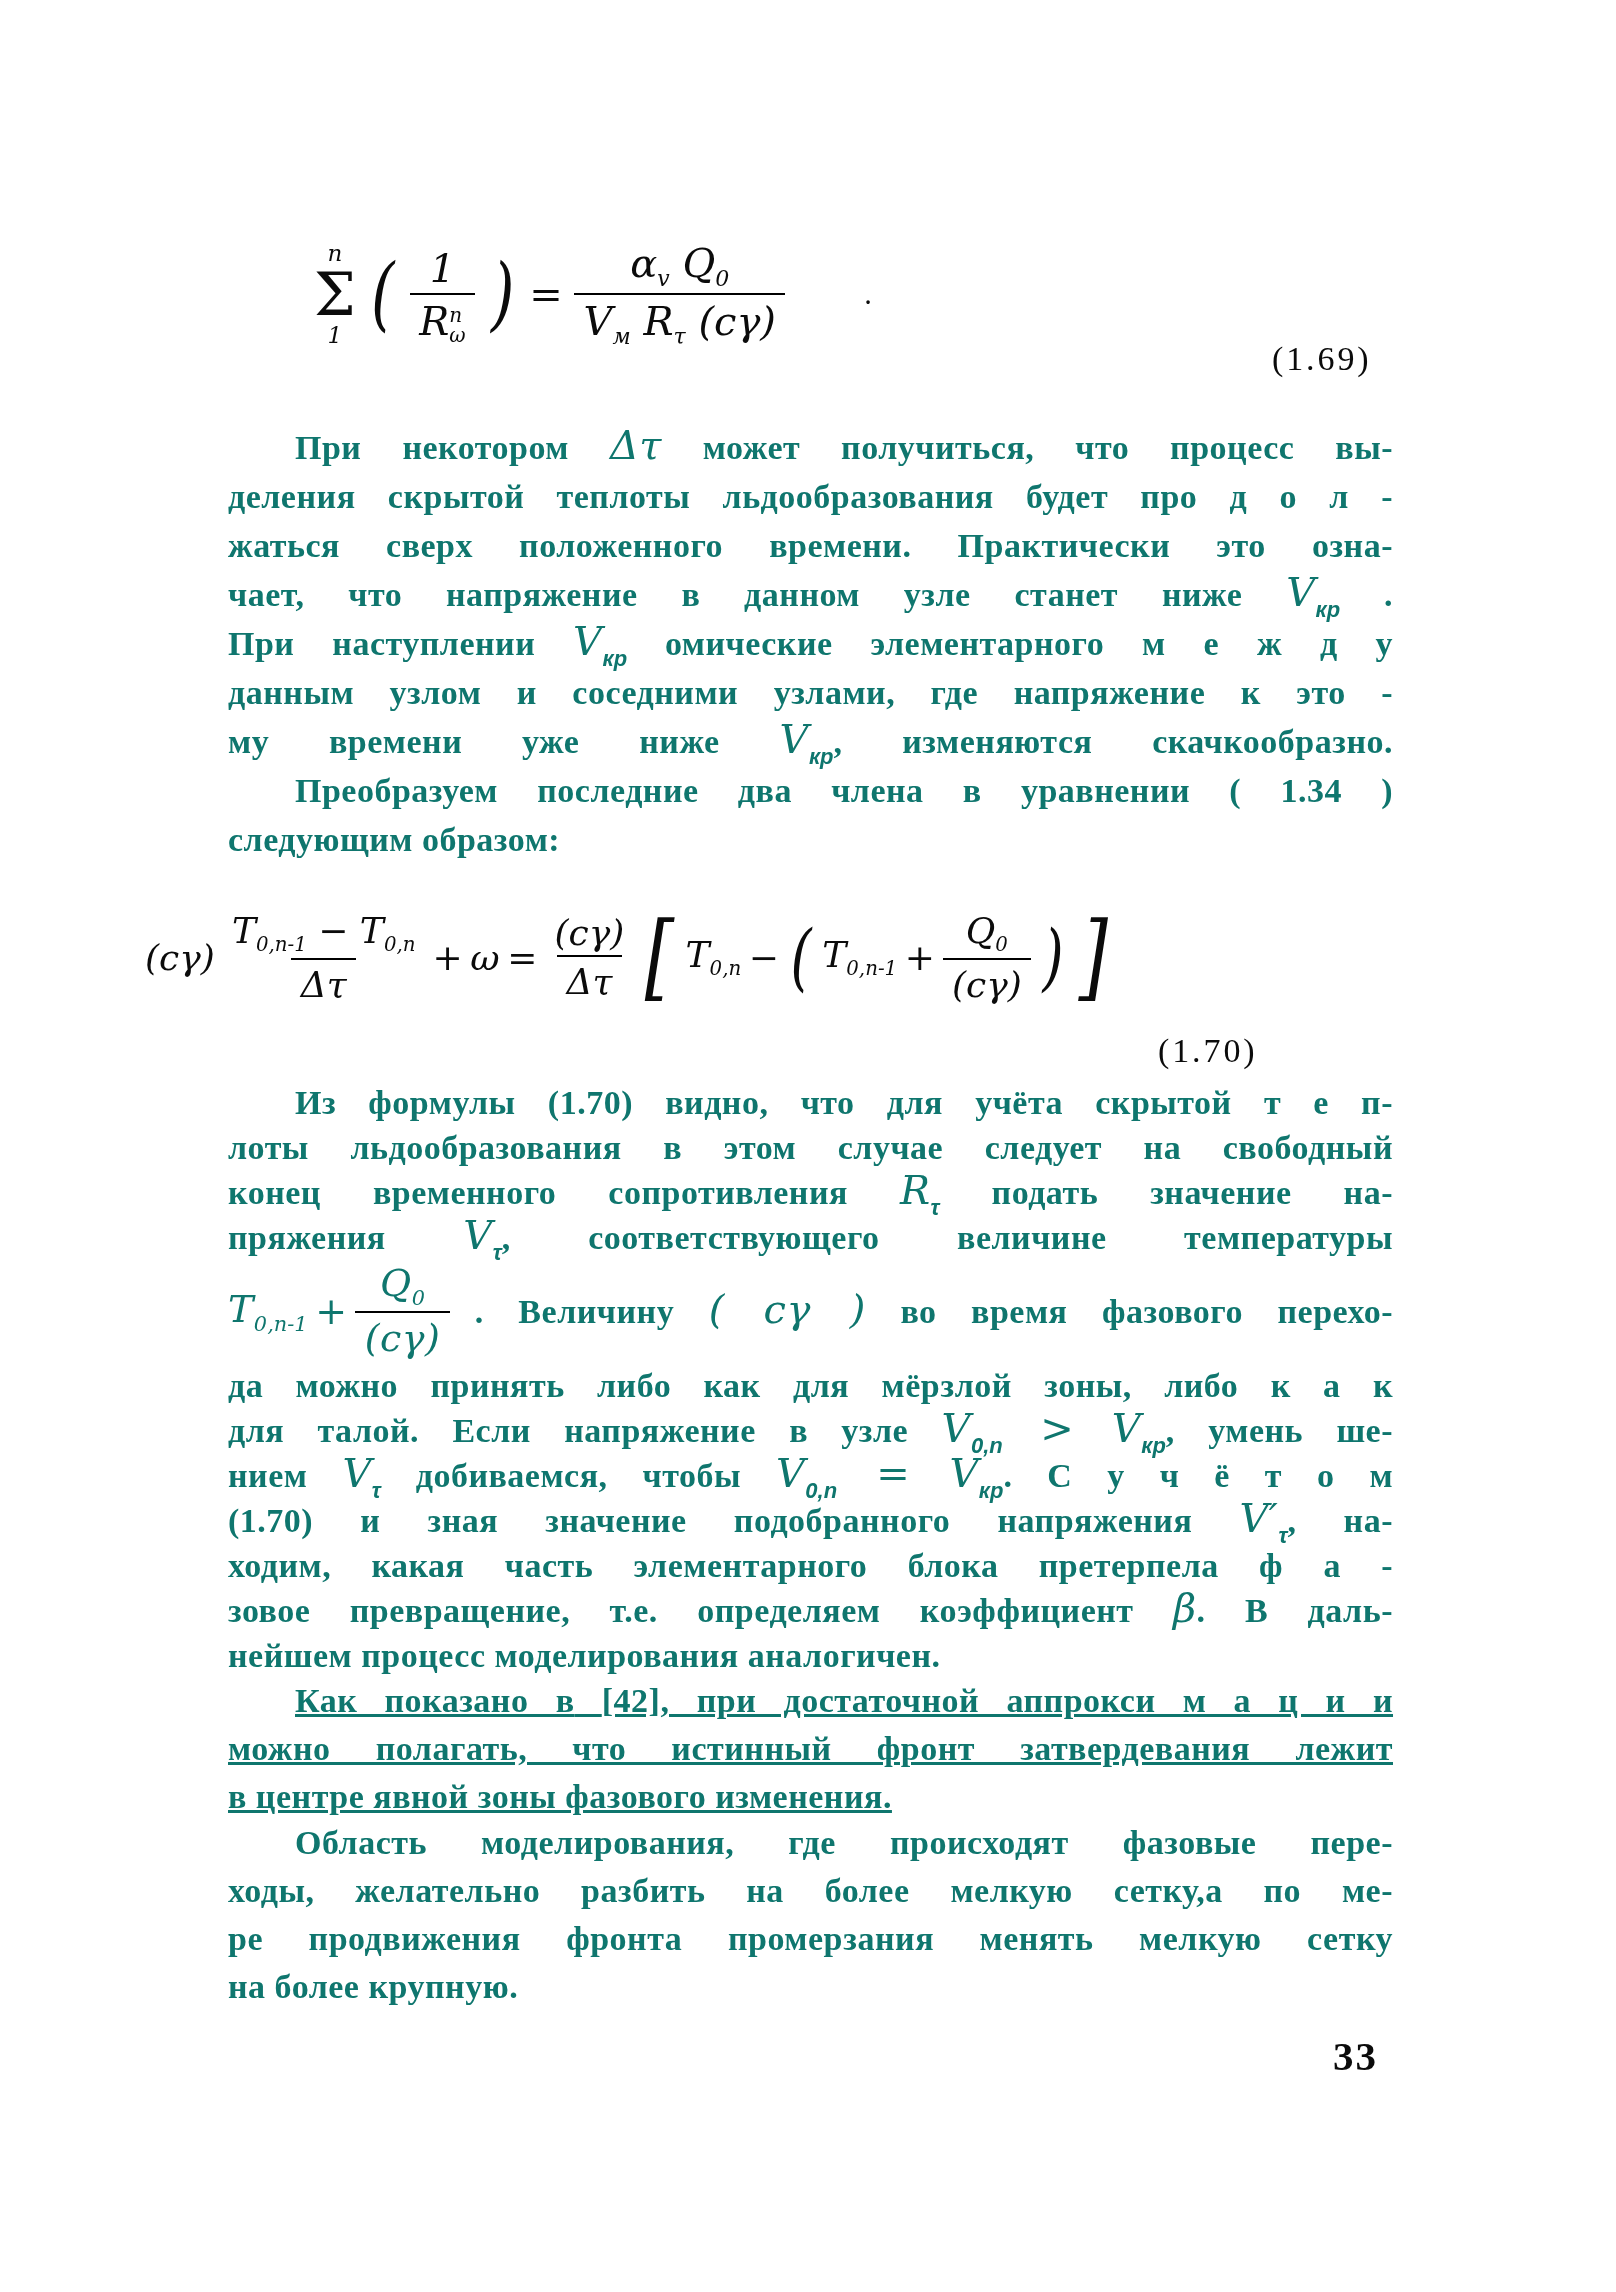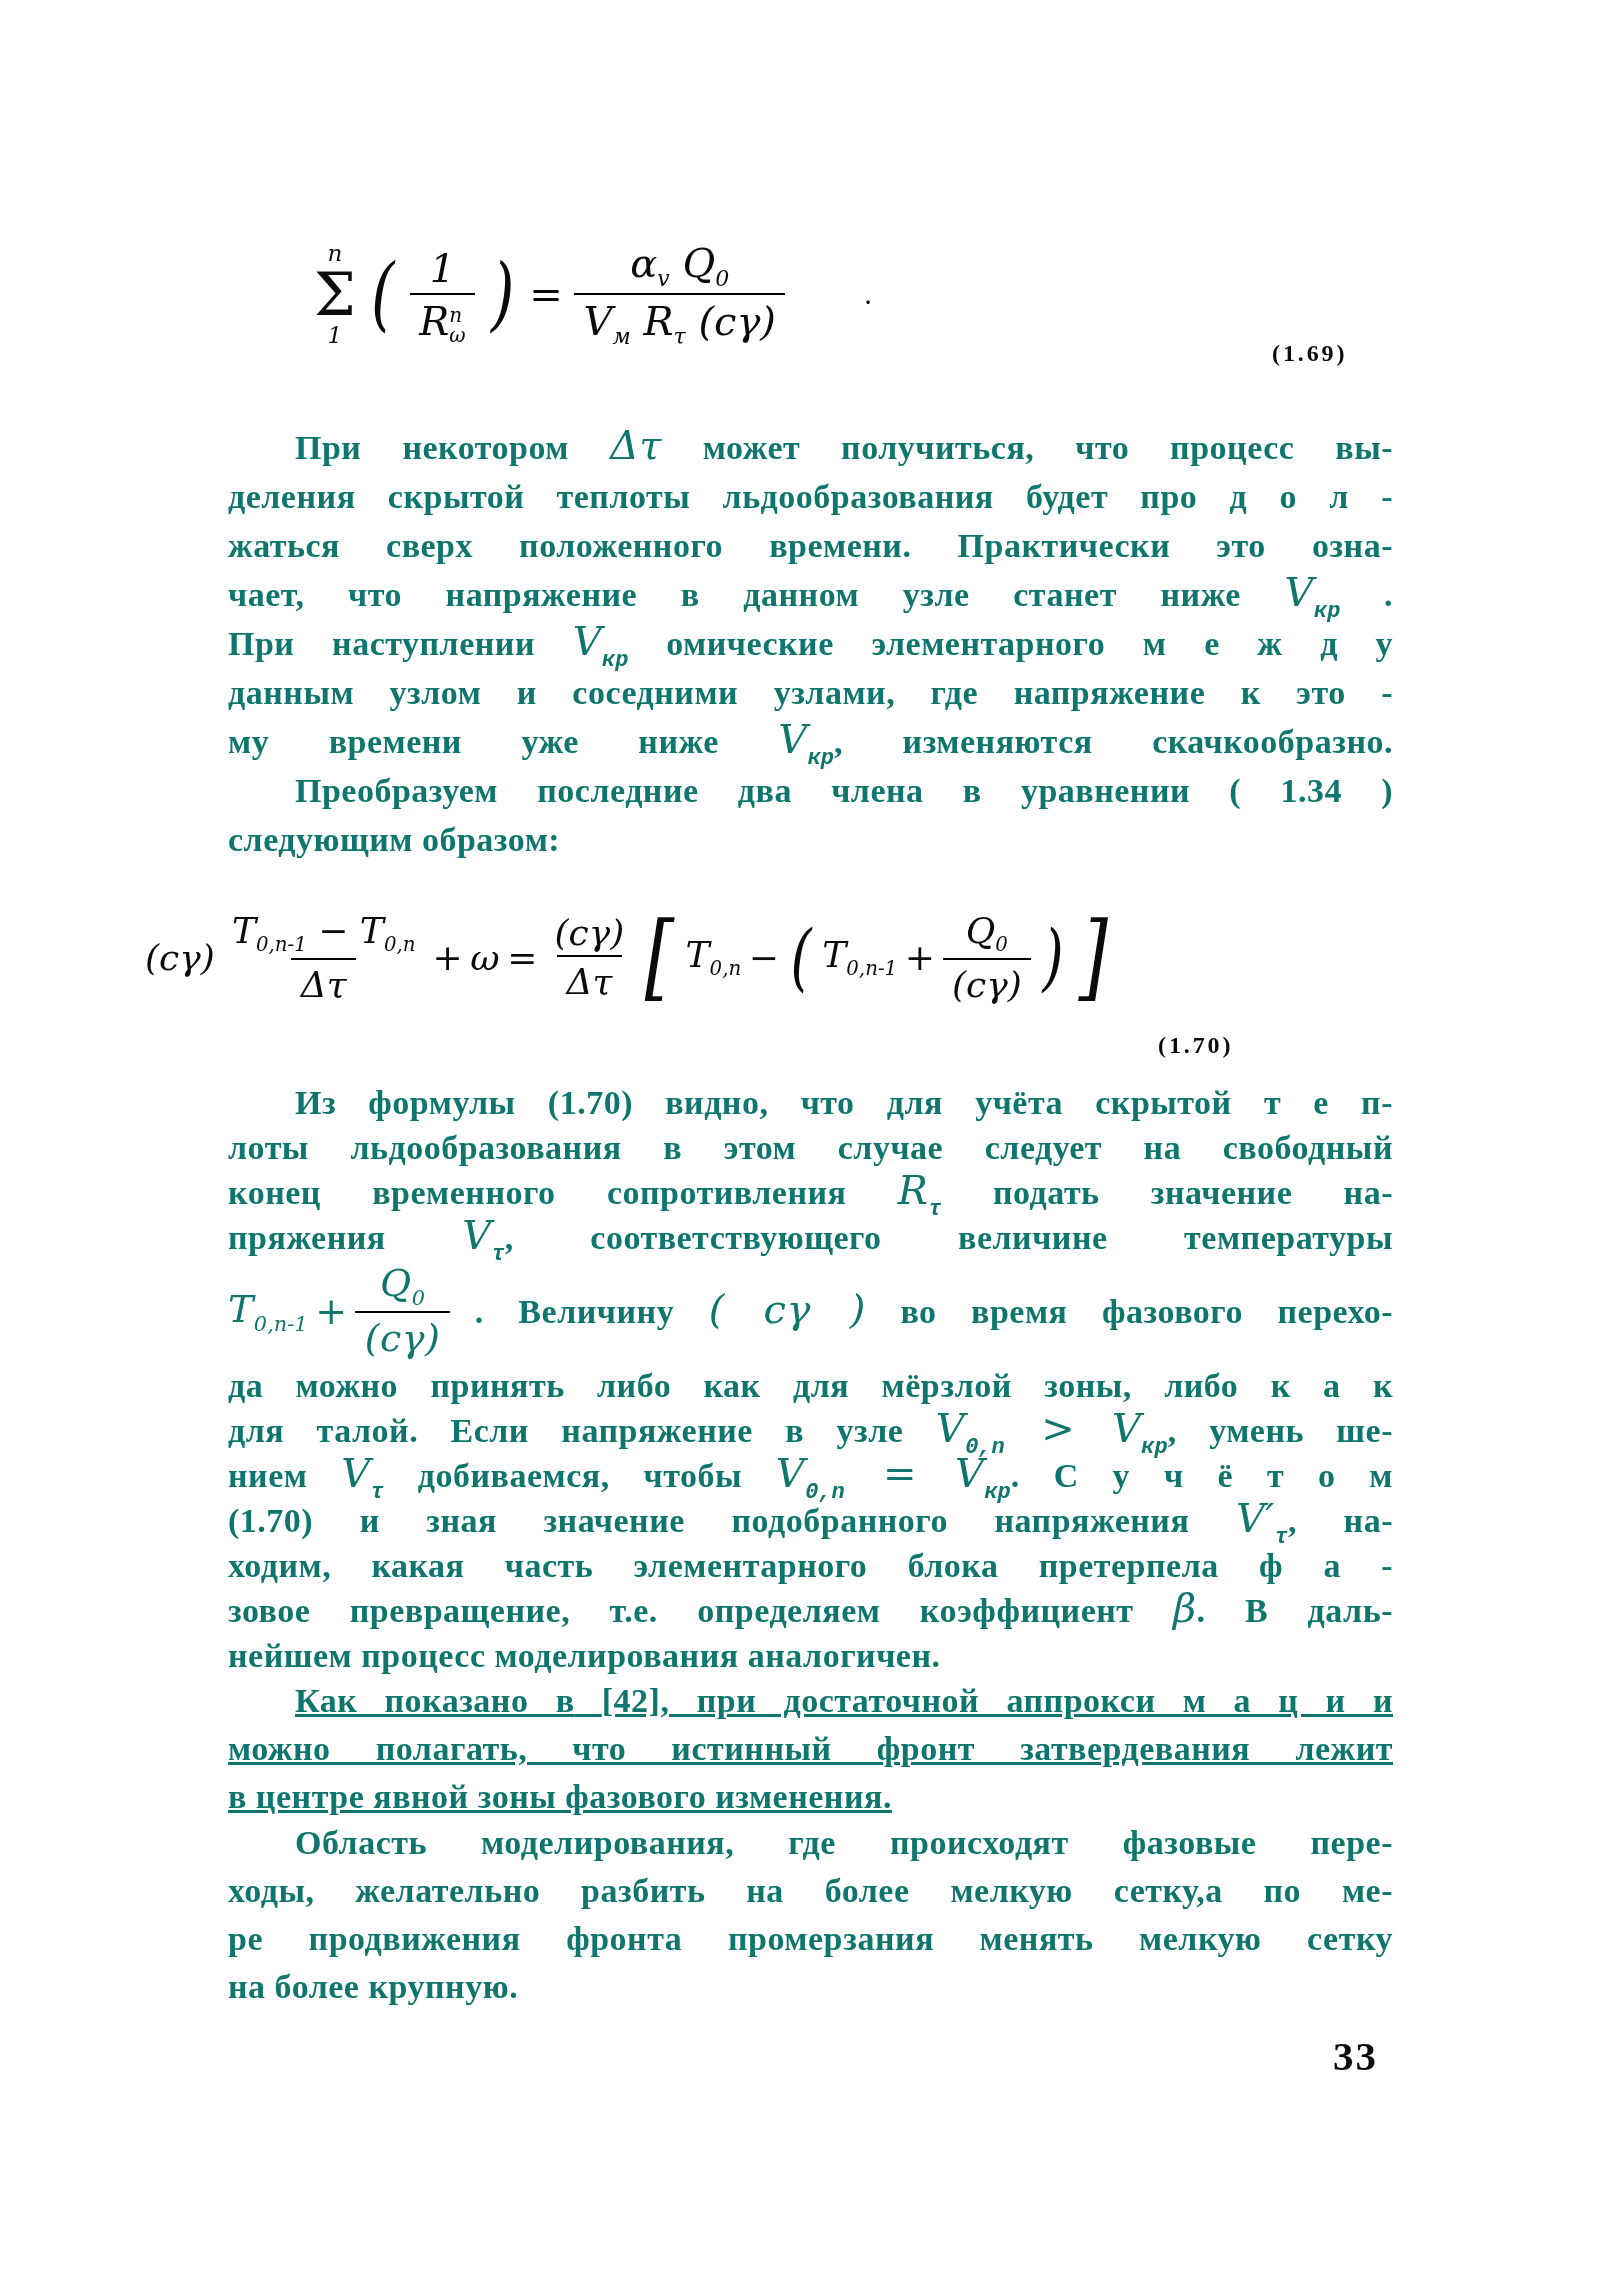--- a/index.html
+++ b/index.html
@@ -34,21 +34,21 @@
     font-family:"DejaVu Serif", serif;
     font-style:italic;
     font-weight:normal;
   }
   .hw sub {
     font-size:55%;
     font-style:italic;
     letter-spacing:0;
   }
   .iv { font-family:"DejaVu Serif", serif; font-style:italic; font-weight:normal; font-size:40px; line-height:0; }
-  .iv .tsub { font-family:Liberation Mono, monospace; font-weight:bold; }
+  .iv .tsub { font-family:Liberation Sans, sans-serif; font-weight:bold; }
 
   
   .eq { position:absolute; display:flex; align-items:center; }
   .eq169 { left:314px; top:238px; font-size:40px; gap:11.4px; }
   .eq170 { left:145px; top:908px; font-size:36px; gap:7.6px; }
 
   .sumcol { display:inline-flex; flex-direction:column; align-items:center; line-height:1; }
   .sum-limit { font-size:23px; }
   .sum-sym { font-size:59px; font-style:normal; }
 
@@ -58,22 +58,22 @@
 
   .stack { display:inline-flex; flex-direction:column; line-height:1; font-size:50%; vertical-align:middle; }
   .stack .st-sup, .stack .st-sub { display:block; }
 
   .bigp  { font-size:200%; font-weight:normal; line-height:0.8; transform:scaleX(0.75); }
   .bigbr { font-size:260%; font-weight:normal; line-height:0.8; transform:scaleX(0.8); }
 
   .eqlabel {
     position:absolute;
     font-family:"Liberation Serif", serif;
-    font-weight:bold;
-    font-size:24px;
+    font-weight:normal;
+    font-size:34px;
     letter-spacing:2.9px;
   }
   .lbl169 { left:1272px; top:340px; }
   .lbl170 { left:1158px; top:1032px; }
 
   .eq169 .dot { font-size:27px; margin-left:67px; font-style:normal; }
 
   
   .l5row { display:flex; align-items:center; height:103px; }
   .l5math { font-size:38px; white-space:nowrap; display:inline-flex; align-items:center; gap:7.6px; }

